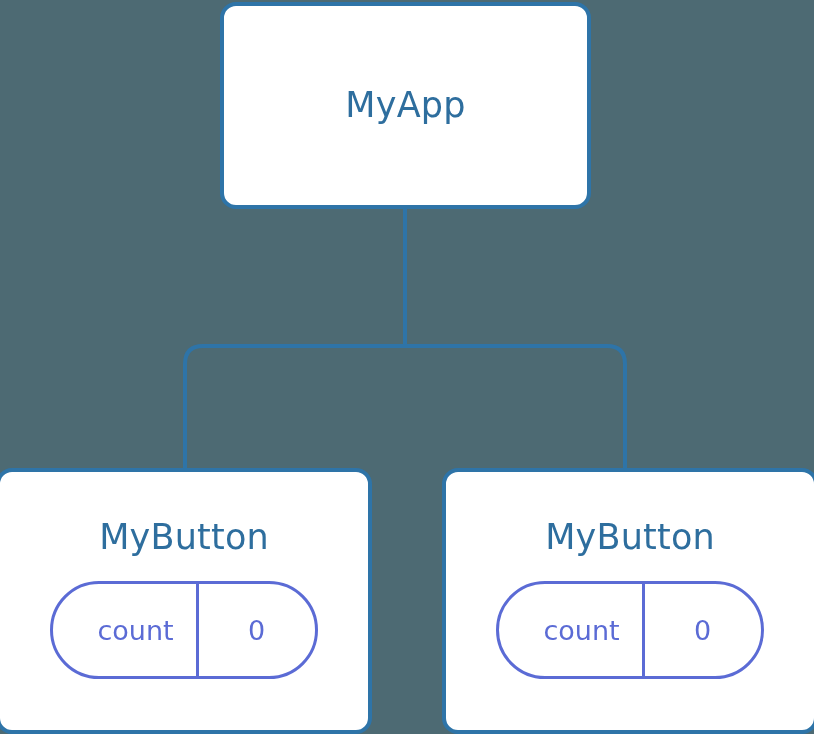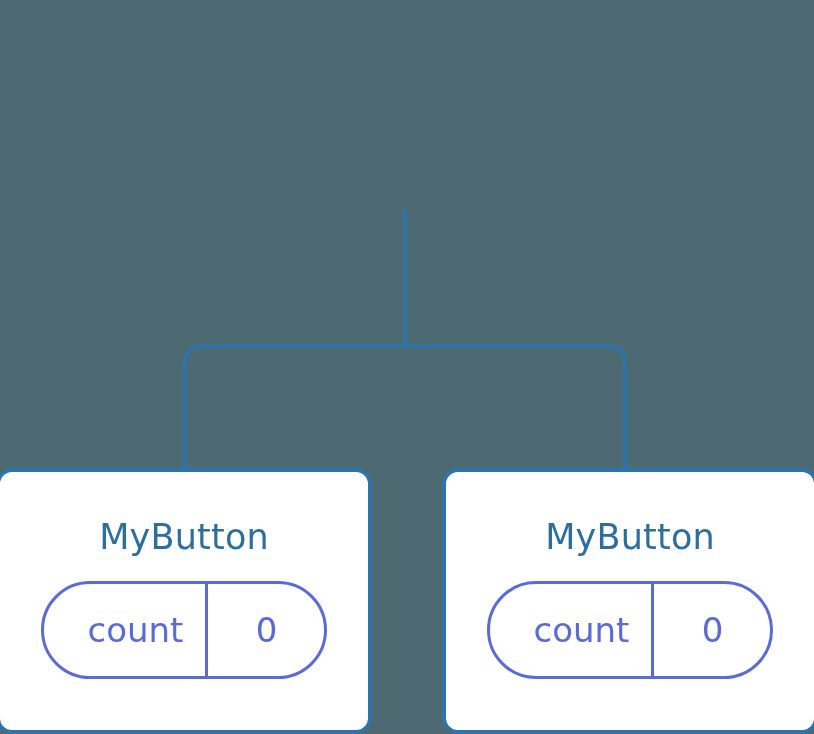--- a/index.html
+++ b/index.html
@@ -92,21 +92,21 @@
     align-items: stretch;
     background: transparent;
   }
 
   .state-key,
   .state-value {
     display: flex;
     align-items: center;
     justify-content: center;
     color: #5b6bd5;
-    font-size: 34px;
+    font-size: 27px;
     line-height: 1;
     white-space: nowrap;
   }
 
   .state-key {
     padding: 0 22px 0 44px;
   }
 
   .state-value {
     border-left: 3px solid #5b6bd5;
@@ -121,20 +121,23 @@
 
   <svg id="connectors" viewBox="0 0 814 734" width="814" height="734" aria-hidden="true">
 
     <path d="M 405 209 L 405 346" fill="none" stroke="#2e74a8" stroke-width="4" stroke-linecap="butt"></path>
 
     <path d="M 405 346 L 203 346 Q 185 346 185 364 L 185 470" fill="none" stroke="#2e74a8" stroke-width="4" stroke-linecap="butt"></path>
 
     <path d="M 405 346 L 607 346 Q 625 346 625 364 L 625 470" fill="none" stroke="#2e74a8" stroke-width="4" stroke-linecap="butt"></path>
   </svg>
 
+  <div class="node" id="node-root">
+    <div class="node-title">MyApp</div>
+  </div>
 
   <div class="node node-leaf" id="node-child-0">
     <div class="node-title">MyButton</div>
     <div class="state-pill">
       <div class="state-key">count</div>
       <div class="state-value">0</div>
     </div>
   </div>
 
   <div class="node node-leaf" id="node-child-1">

